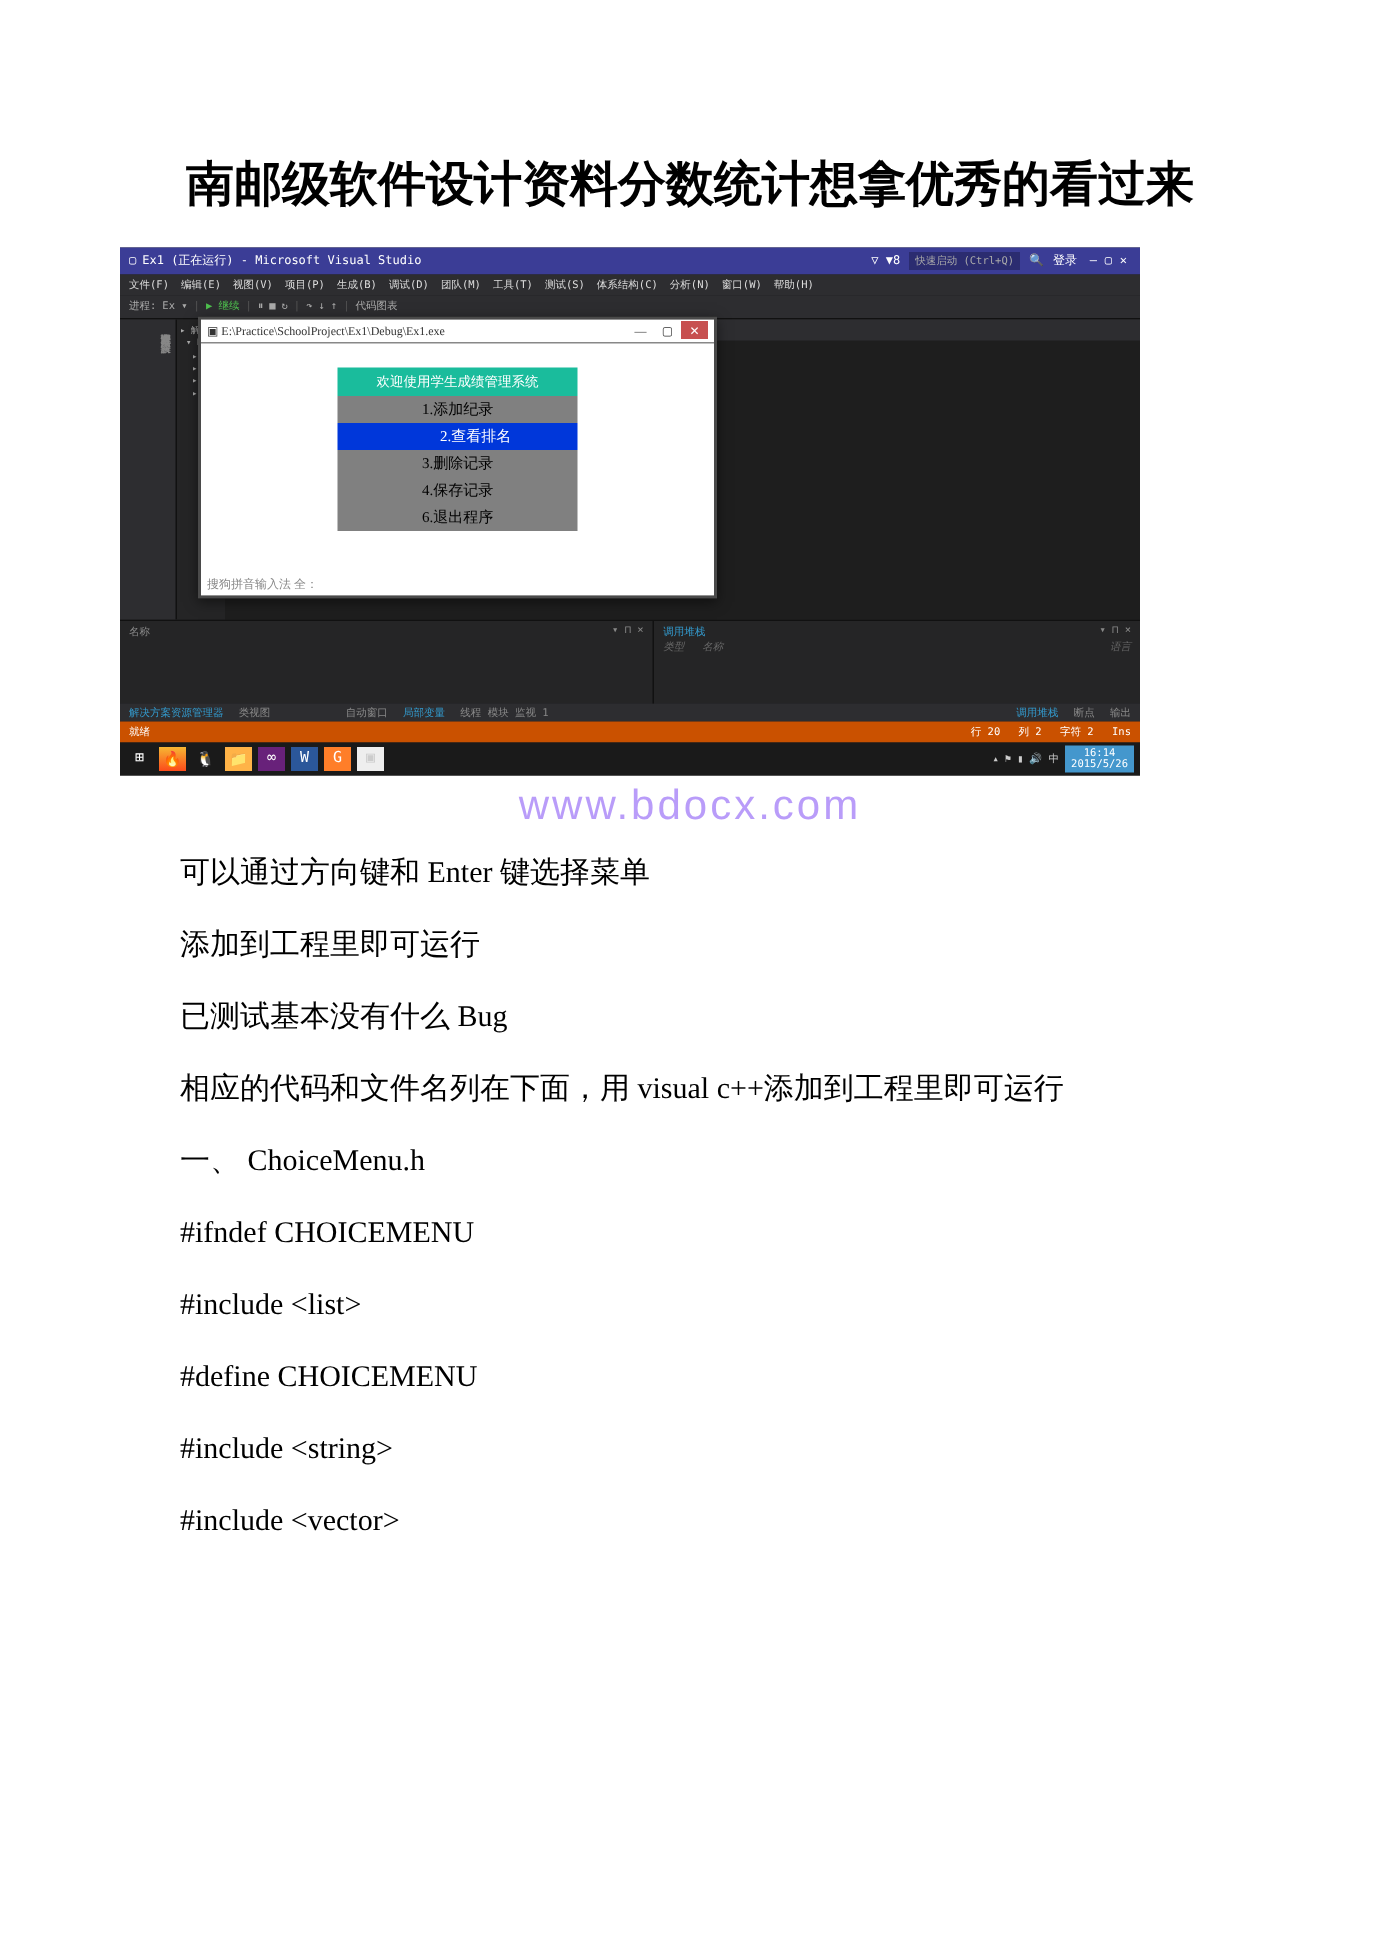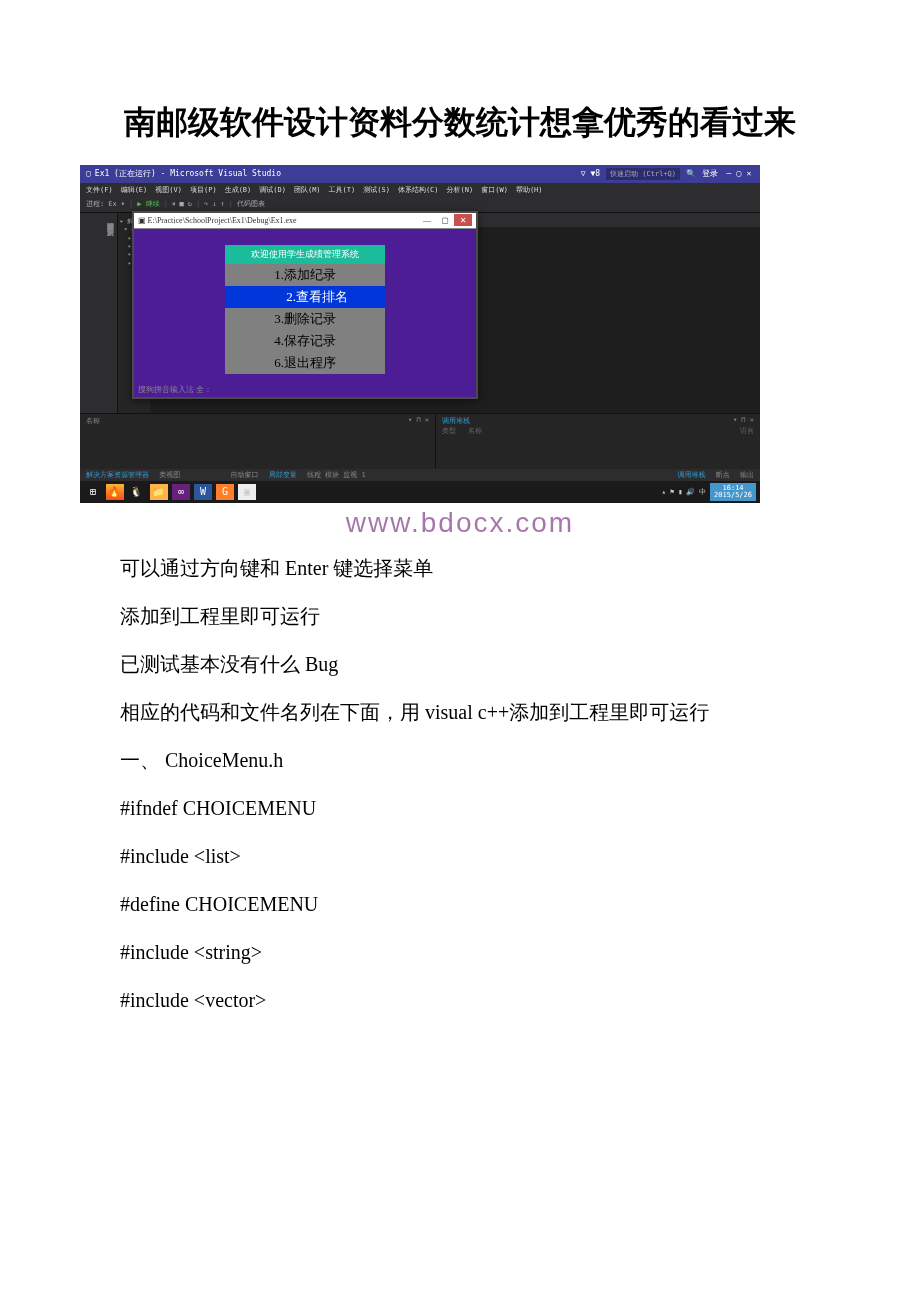--- a/index.html
+++ b/index.html
@@ -175,21 +175,21 @@
     align-items:center;
     justify-content:space-between;
     padding:0 4px;
     font-size:8px;
     color:#333;
   }
   .console-title .wb { display:flex; gap:0; }
   .console-title .wb span { width:18px; height:12px; display:inline-flex; align-items:center; justify-content:center; font-size:8px; }
   .console-title .wb .close { background:#c75050; color:#fff; }
   .console-body {
-    background:#4c1d95;
+    background:#ffffff;
     height: 168px;
     position:relative;
     padding-top: 16px;
     display:flex;
     flex-direction:column;
     align-items:center;
   }
   .menu-box {
     width: 160px;
   }
@@ -197,21 +197,21 @@
     background:#1abc9c;
     color:#fff;
     font-size:9px;
     text-align:center;
     padding:3px 0;
     font-family:"SimSun", serif;
   }
   .menu-item {
     background:#808080;
     color:#000;
-    font-size:13px;
+    font-size:10px;
     text-align:center;
     padding:2px 0;
     font-family:"SimSun", serif;
   }
   .menu-item.selected {
     background:#0037da;
     color:#fff;
     padding-left:24px;
   }
   .console-footer {
@@ -220,21 +220,21 @@
     left:4px;
     font-size:8px;
     color:#888;
   }
 
   .watermark {
     position: relative;
     text-align: center;
     font-family: Arial, sans-serif;
     font-size: 28px;
-    color: #701a75;
+    color: #8b5cf6;
     letter-spacing: 2px;
     margin-top: -6px;
     margin-bottom: 6px;
     pointer-events: none;
     opacity: 0.6;
   }
 
   .body-text p {
     font-size: 20px;
     line-height: 1.9;
@@ -331,40 +331,49 @@
         <div style="display:flex; justify-content:space-between;">
           <span>名称</span>
           <span>▾ ⊓ ×</span>
         </div>
       </div>
       <div class="pane" style="flex:1; border-left:1px solid #111;">
         <div style="display:flex; justify-content:space-between;">
           <span class="hdr">调用堆栈</span>
           <span>▾ ⊓ ×</span>
         </div>
-        <div style="display:flex; gap:12px; color:#666;">
+        <div style="display:flex; gap:12px; color:#666;font-style:italic;">
           <span>类型</span>
           <span>名称</span>
           <span style="margin-left:auto;">语言</span>
         </div>
       </div>
     </div>
     <div class="vs-bottomtabs">
       <div class="l">
         <span style="color:#3399cc;">解决方案资源管理器</span>
         <span>类视图</span>
         <span style="margin-left:40px;text-align:right;">自动窗口</span>
         <span style="color:#3399cc;">局部变量</span>
         <span>线程 模块 监视 1</span>
       </div>
       <div class="r">
         <span style="color:#3399cc;">调用堆栈</span>
         <span>断点</span>
         <span>输出</span>
       </div>
+    </div>
+    <div class="vs-status">
+      <span>就绪</span>
+      <span class="r">
+        <span>行 20</span>
+        <span>列 2</span>
+        <span>字符 2</span>
+        <span>Ins</span>
+      </span>
     </div>
     <div class="taskbar">
       <div class="apps">
         <span class="app" style="color:#fff;">⊞</span>
         <span class="app" style="background:linear-gradient(#f7b733,#fc4a1a);">🔥</span>
         <span class="app" style="color:#fff;">🐧</span>
         <span class="app" style="background:#ffb347;">📁</span>
         <span class="app" style="background:#68217a;color:#fff;">∞</span>
         <span class="app" style="background:#2b579a;color:#fff;">W</span>
         <span class="app" style="background:#ff7e29;color:#fff;">G</span>

